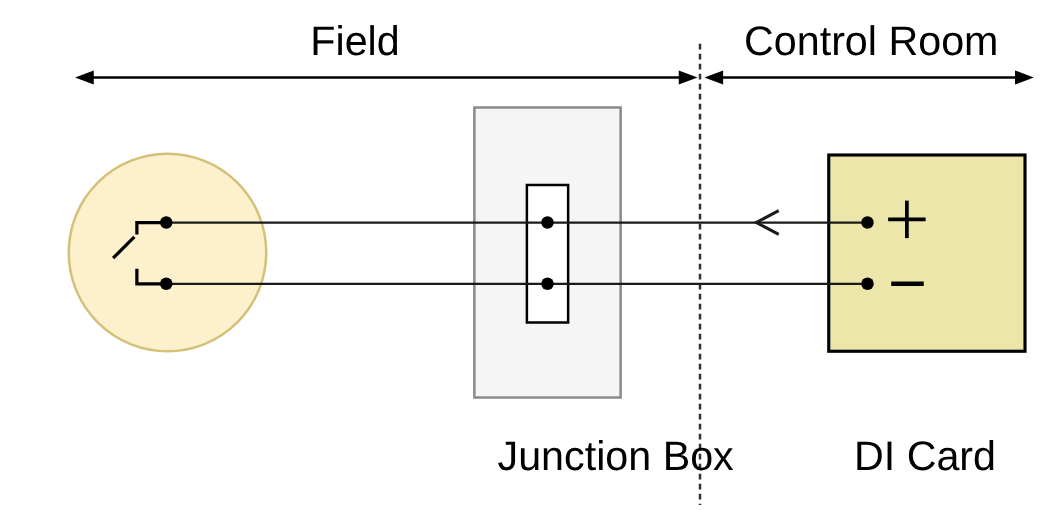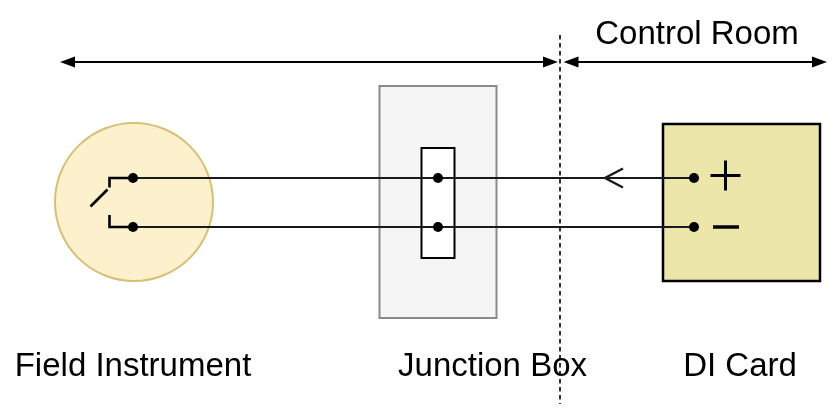--- a/index.html
+++ b/index.html
@@ -74,18 +74,18 @@
 
     <g stroke="#000000" stroke-width="3">
       <line x1="710.5" y1="175.5" x2="740.5" y2="175.5"></line>
       <line x1="725.5" y1="160.5" x2="725.5" y2="190.5"></line>
     </g>
     <g stroke="#000000" stroke-width="3.5">
       <line x1="713" y1="227" x2="739" y2="227"></line>
     </g>
   </svg>
 
+  <div class="lbl lbl-field">Field</div>
   <div class="lbl lbl-control-room">Control Room</div>
-  <div class="lbl lbl-field-instrument">Field Instrument</div>
   <div class="lbl lbl-junction-box">Junction Box</div>
   <div class="lbl lbl-di-card">DI Card</div>
 
 </div>
 
 </body></html>

